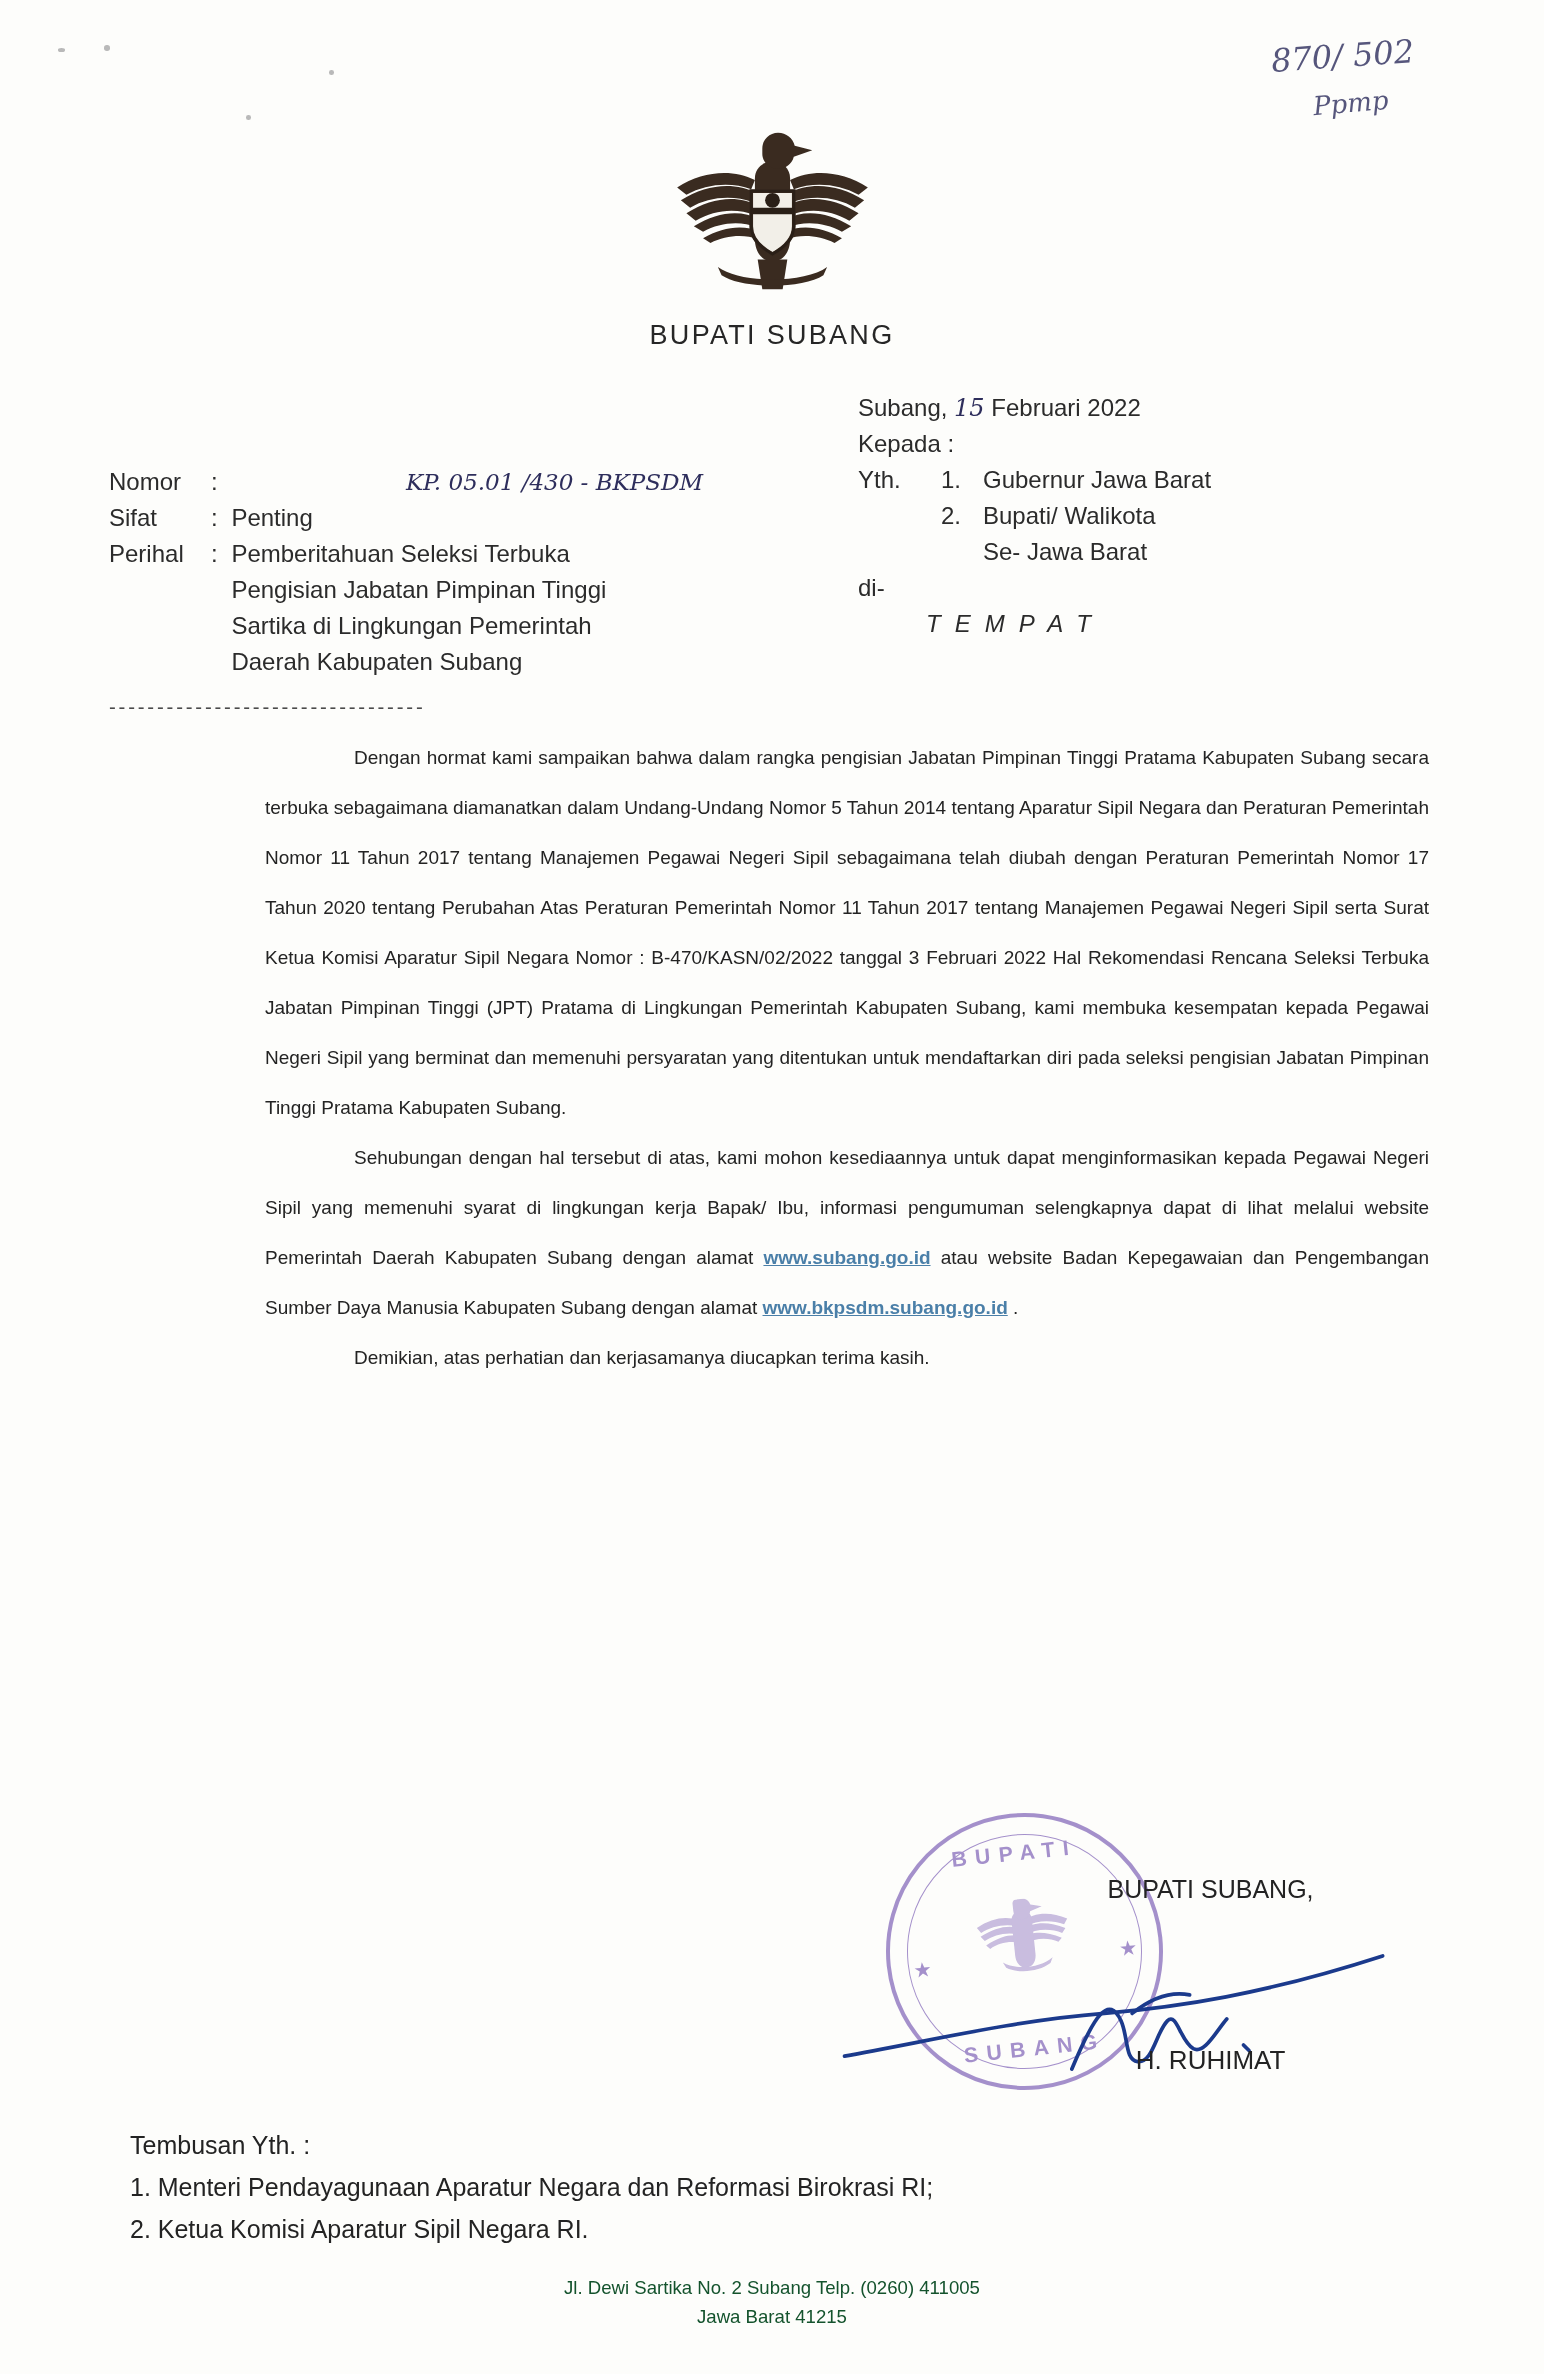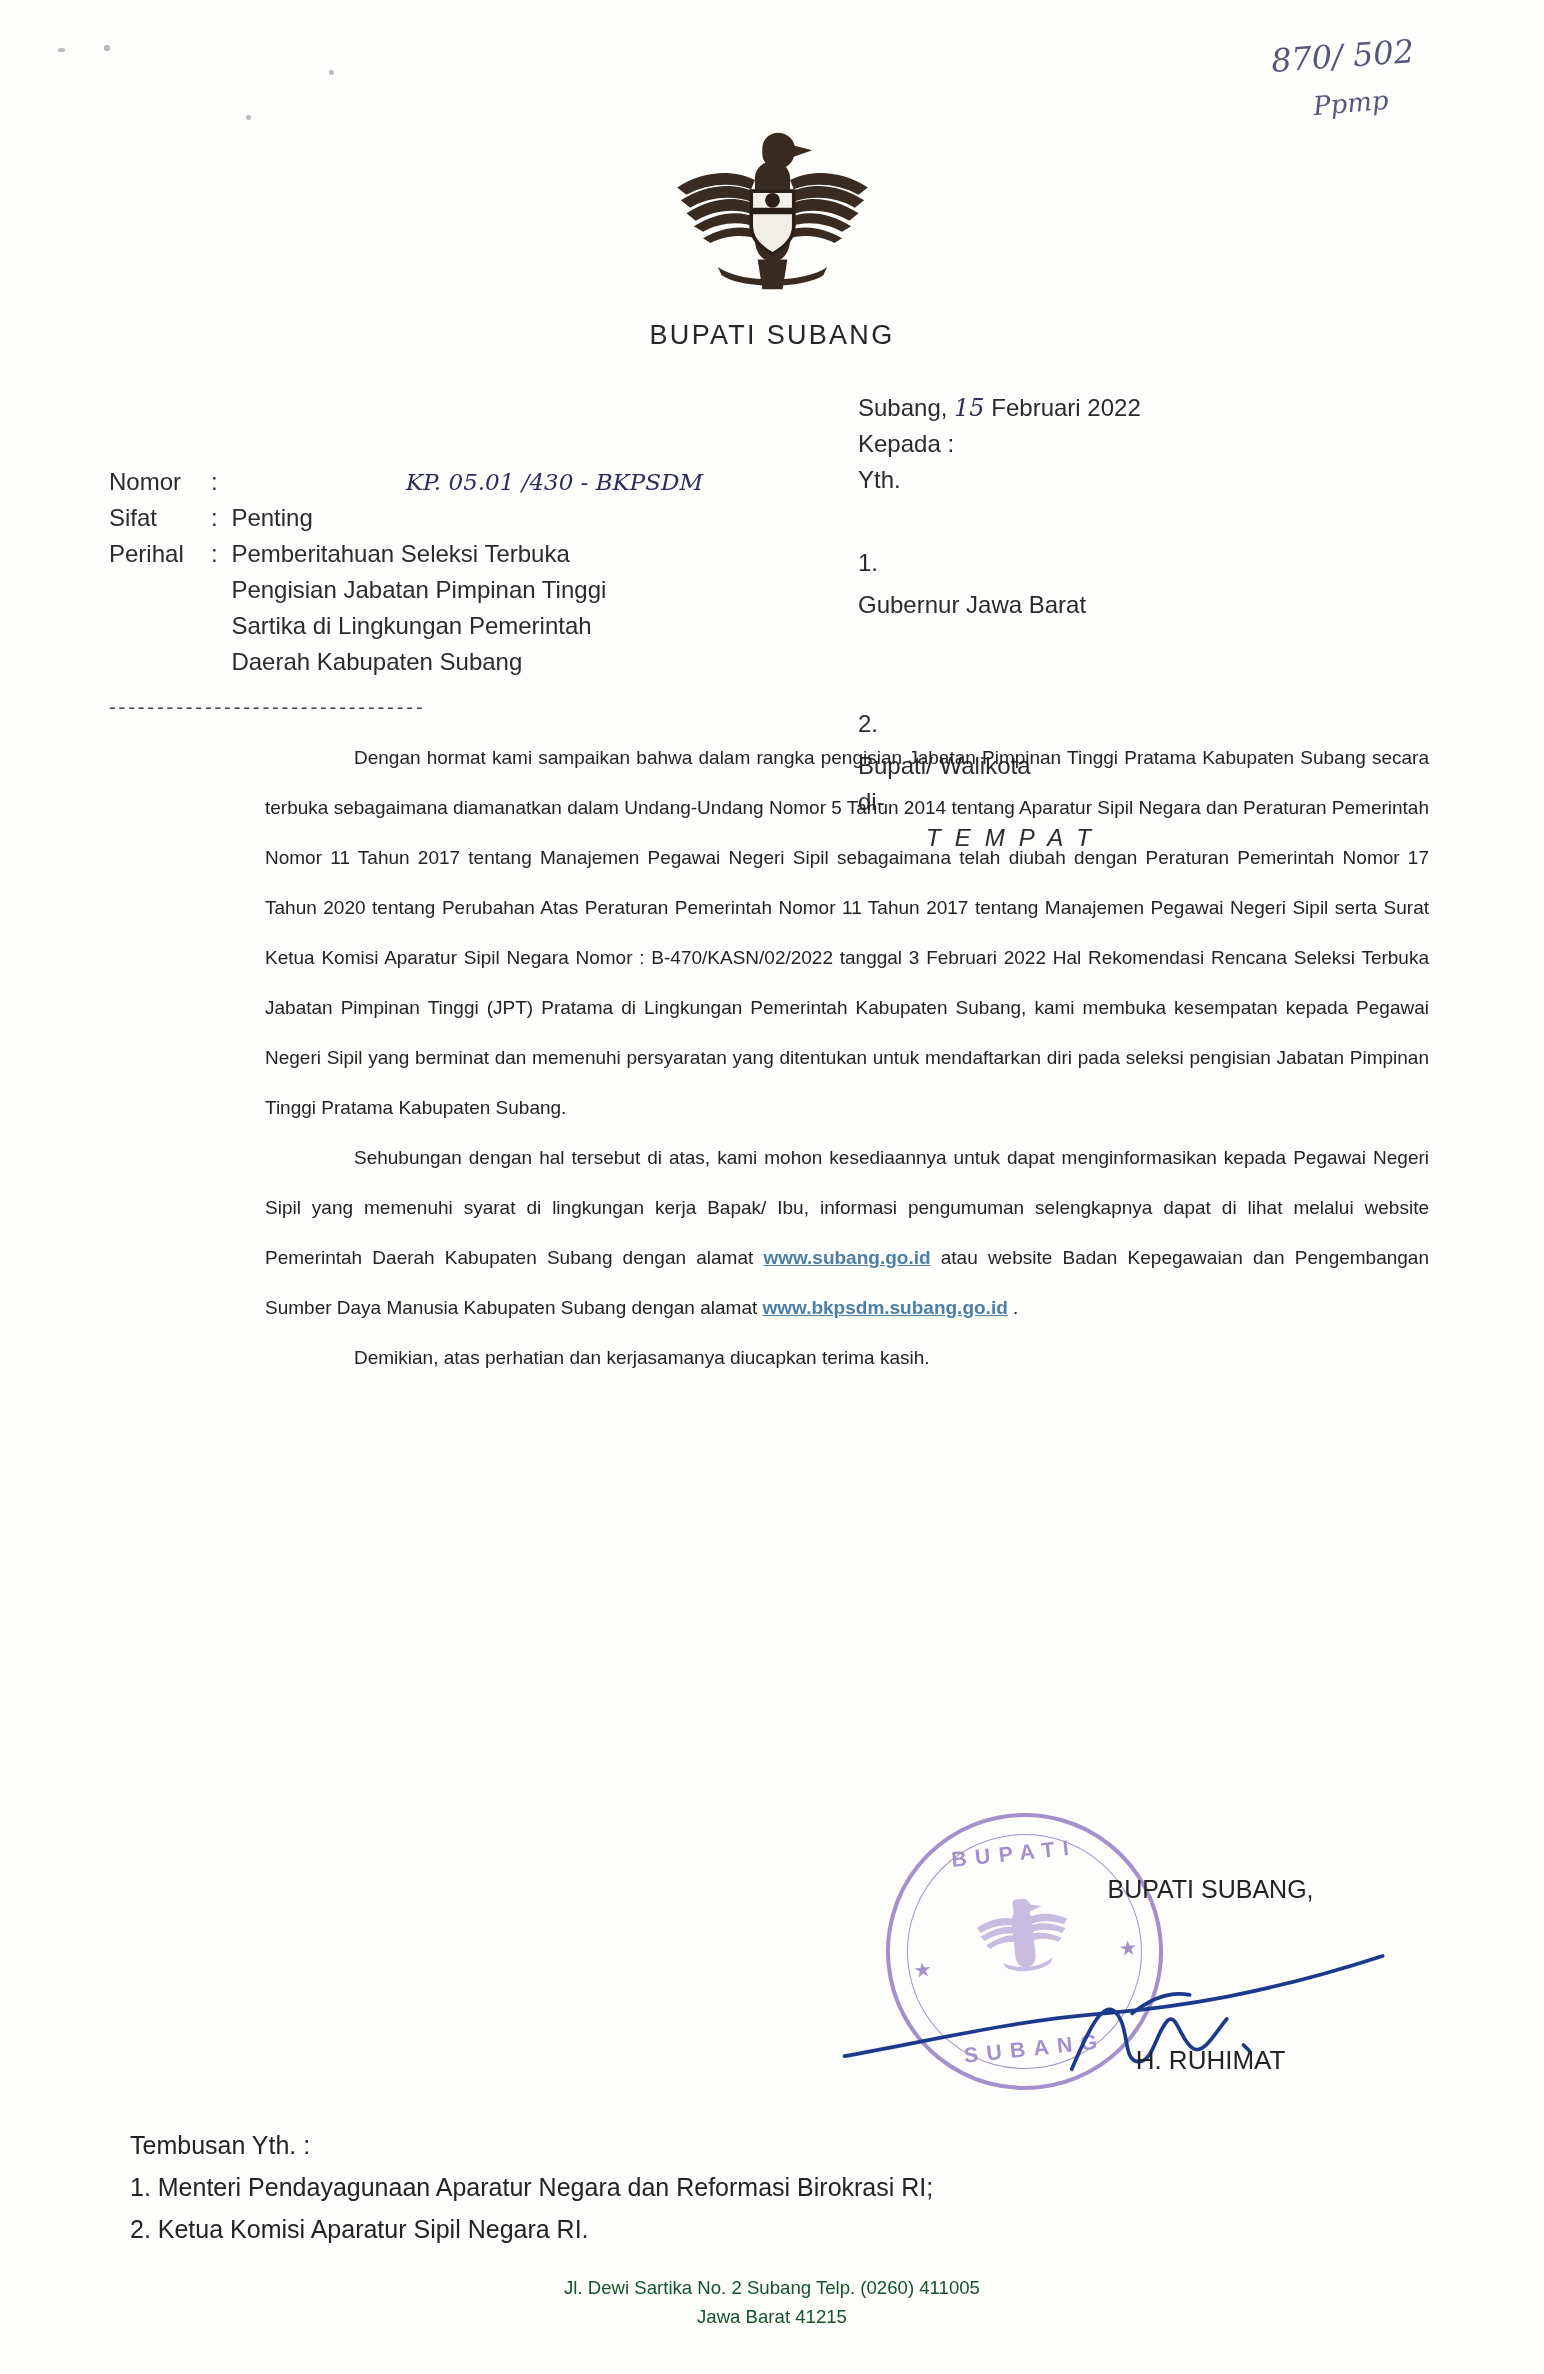--- a/index.html
+++ b/index.html
@@ -94,21 +94,21 @@
   }
   .meta-right {
     position: absolute;
     top: 390px;
     left: 858px;
     width: 594px;
     font-size: 24px;
     line-height: 36px;
     color: #2b2b2b;
   }
-  .addr-row { display: flex; flex-direction: column; }
+  .addr-row { display: flex; }
   .addr-lbl { width: 83px; flex: 0 0 83px; }
   .addr-num { width: 42px; flex: 0 0 42px; }
   .tempat {
     margin-left: 68px;
     letter-spacing: 3.7px;
     font-style: italic;
   }
   .date-hand {
     font-family: "DejaVu Serif", serif;
     font-style: italic;
@@ -306,20 +306,25 @@
     <div>Kepada :</div>
     <div class="addr-row">
       <div class="addr-lbl">Yth.</div>
       <div class="addr-num">1.</div>
       <div>Gubernur Jawa Barat</div>
     </div>
     <div class="addr-row">
       <div class="addr-lbl"></div>
       <div class="addr-num">2.</div>
       <div>Bupati/ Walikota</div>
+    </div>
+    <div class="addr-row">
+      <div class="addr-lbl"></div>
+      <div class="addr-num"></div>
+      <div>Se- Jawa Barat</div>
     </div>
     <div>di-</div>
     <div class="tempat">T E M P A T</div>
   </div>
 
   <div class="body-text">
     <p>Dengan hormat kami sampaikan bahwa dalam rangka pengisian Jabatan Pimpinan Tinggi Pratama Kabupaten Subang secara terbuka sebagaimana diamanatkan dalam Undang-Undang Nomor 5 Tahun 2014 tentang Aparatur Sipil Negara dan Peraturan Pemerintah Nomor 11 Tahun 2017 tentang Manajemen Pegawai Negeri Sipil sebagaimana telah diubah dengan Peraturan Pemerintah Nomor 17 Tahun 2020 tentang Perubahan Atas Peraturan Pemerintah Nomor 11 Tahun 2017 tentang Manajemen Pegawai Negeri Sipil serta Surat Ketua Komisi Aparatur Sipil Negara Nomor : B-470/KASN/02/2022 tanggal 3 Februari 2022  Hal Rekomendasi Rencana Seleksi Terbuka Jabatan Pimpinan Tinggi (JPT) Pratama di Lingkungan Pemerintah Kabupaten Subang, kami membuka kesempatan kepada Pegawai Negeri Sipil yang berminat dan memenuhi persyaratan yang ditentukan untuk mendaftarkan diri pada seleksi pengisian Jabatan Pimpinan Tinggi Pratama Kabupaten Subang.</p>
     <p>
       <span>Sehubungan dengan hal tersebut di atas, kami mohon kesediaannya untuk dapat menginformasikan kepada Pegawai Negeri Sipil yang memenuhi syarat di lingkungan kerja Bapak/ Ibu, informasi pengumuman selengkapnya dapat di lihat melalui website Pemerintah Daerah Kabupaten Subang dengan alamat </span><a class="link" href="#">www.subang.go.id</a><span> atau website Badan Kepegawaian dan Pengembangan Sumber Daya Manusia Kabupaten Subang dengan alamat </span><a class="link" href="#">www.bkpsdm.subang.go.id</a><span> .</span>
     </p>

